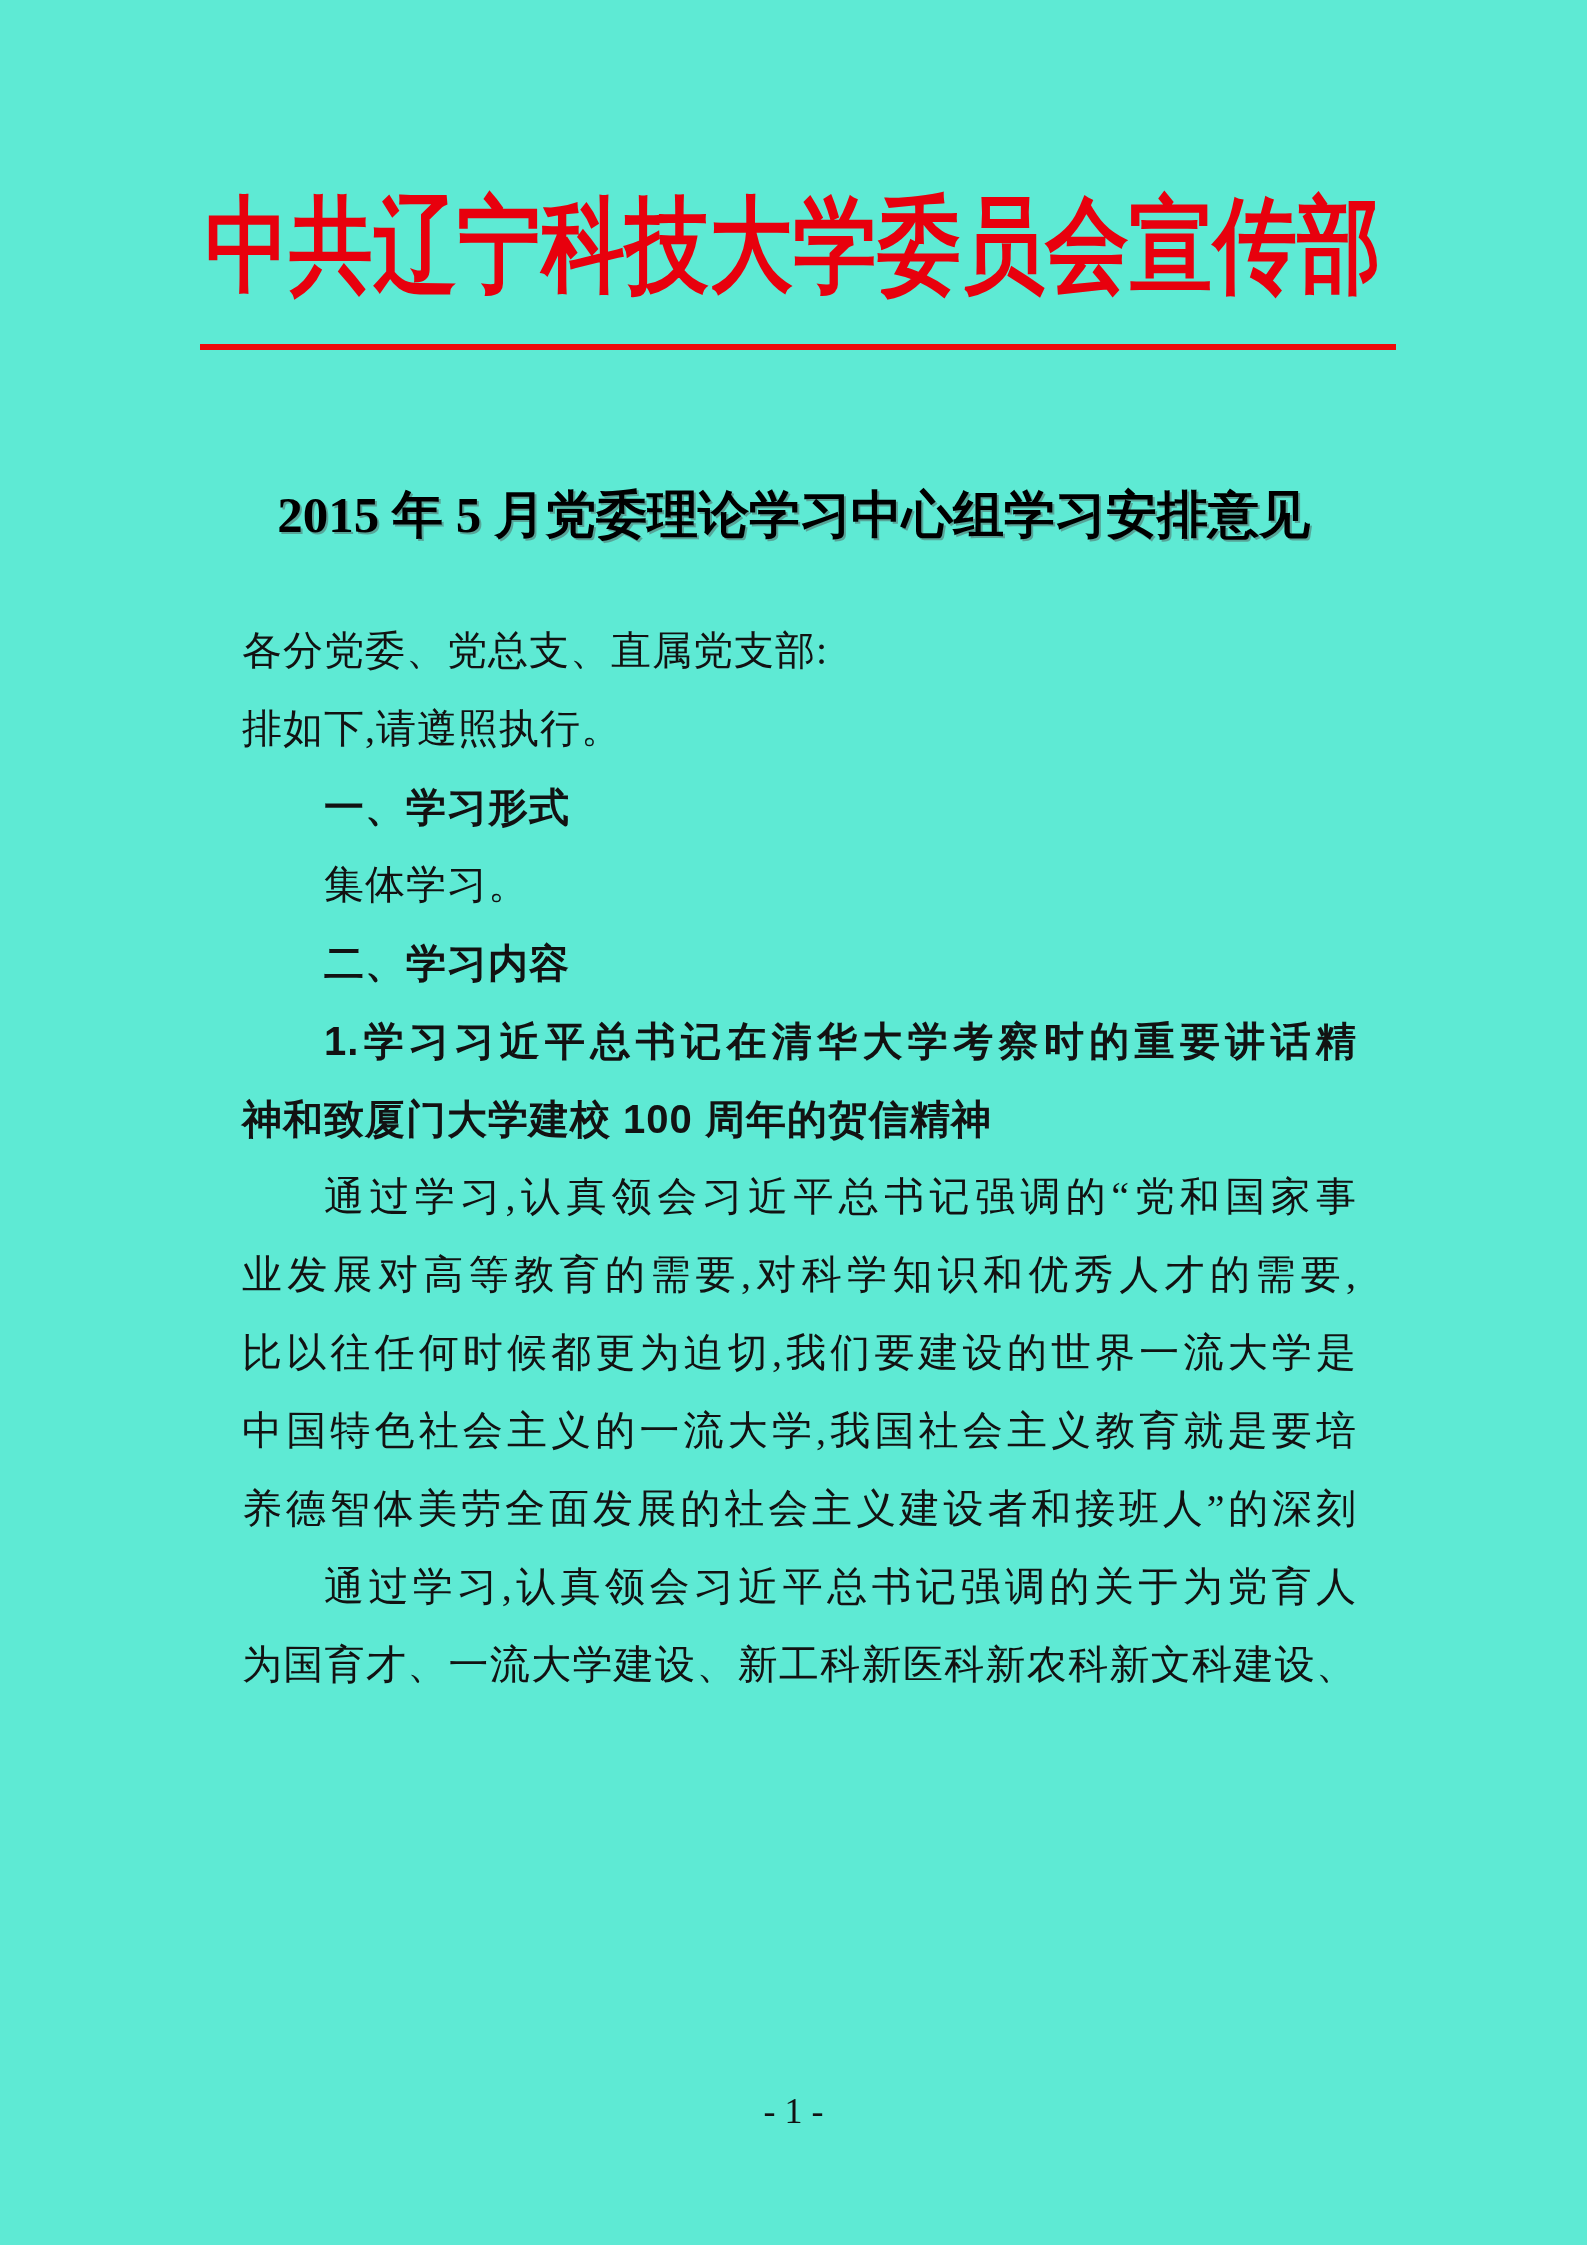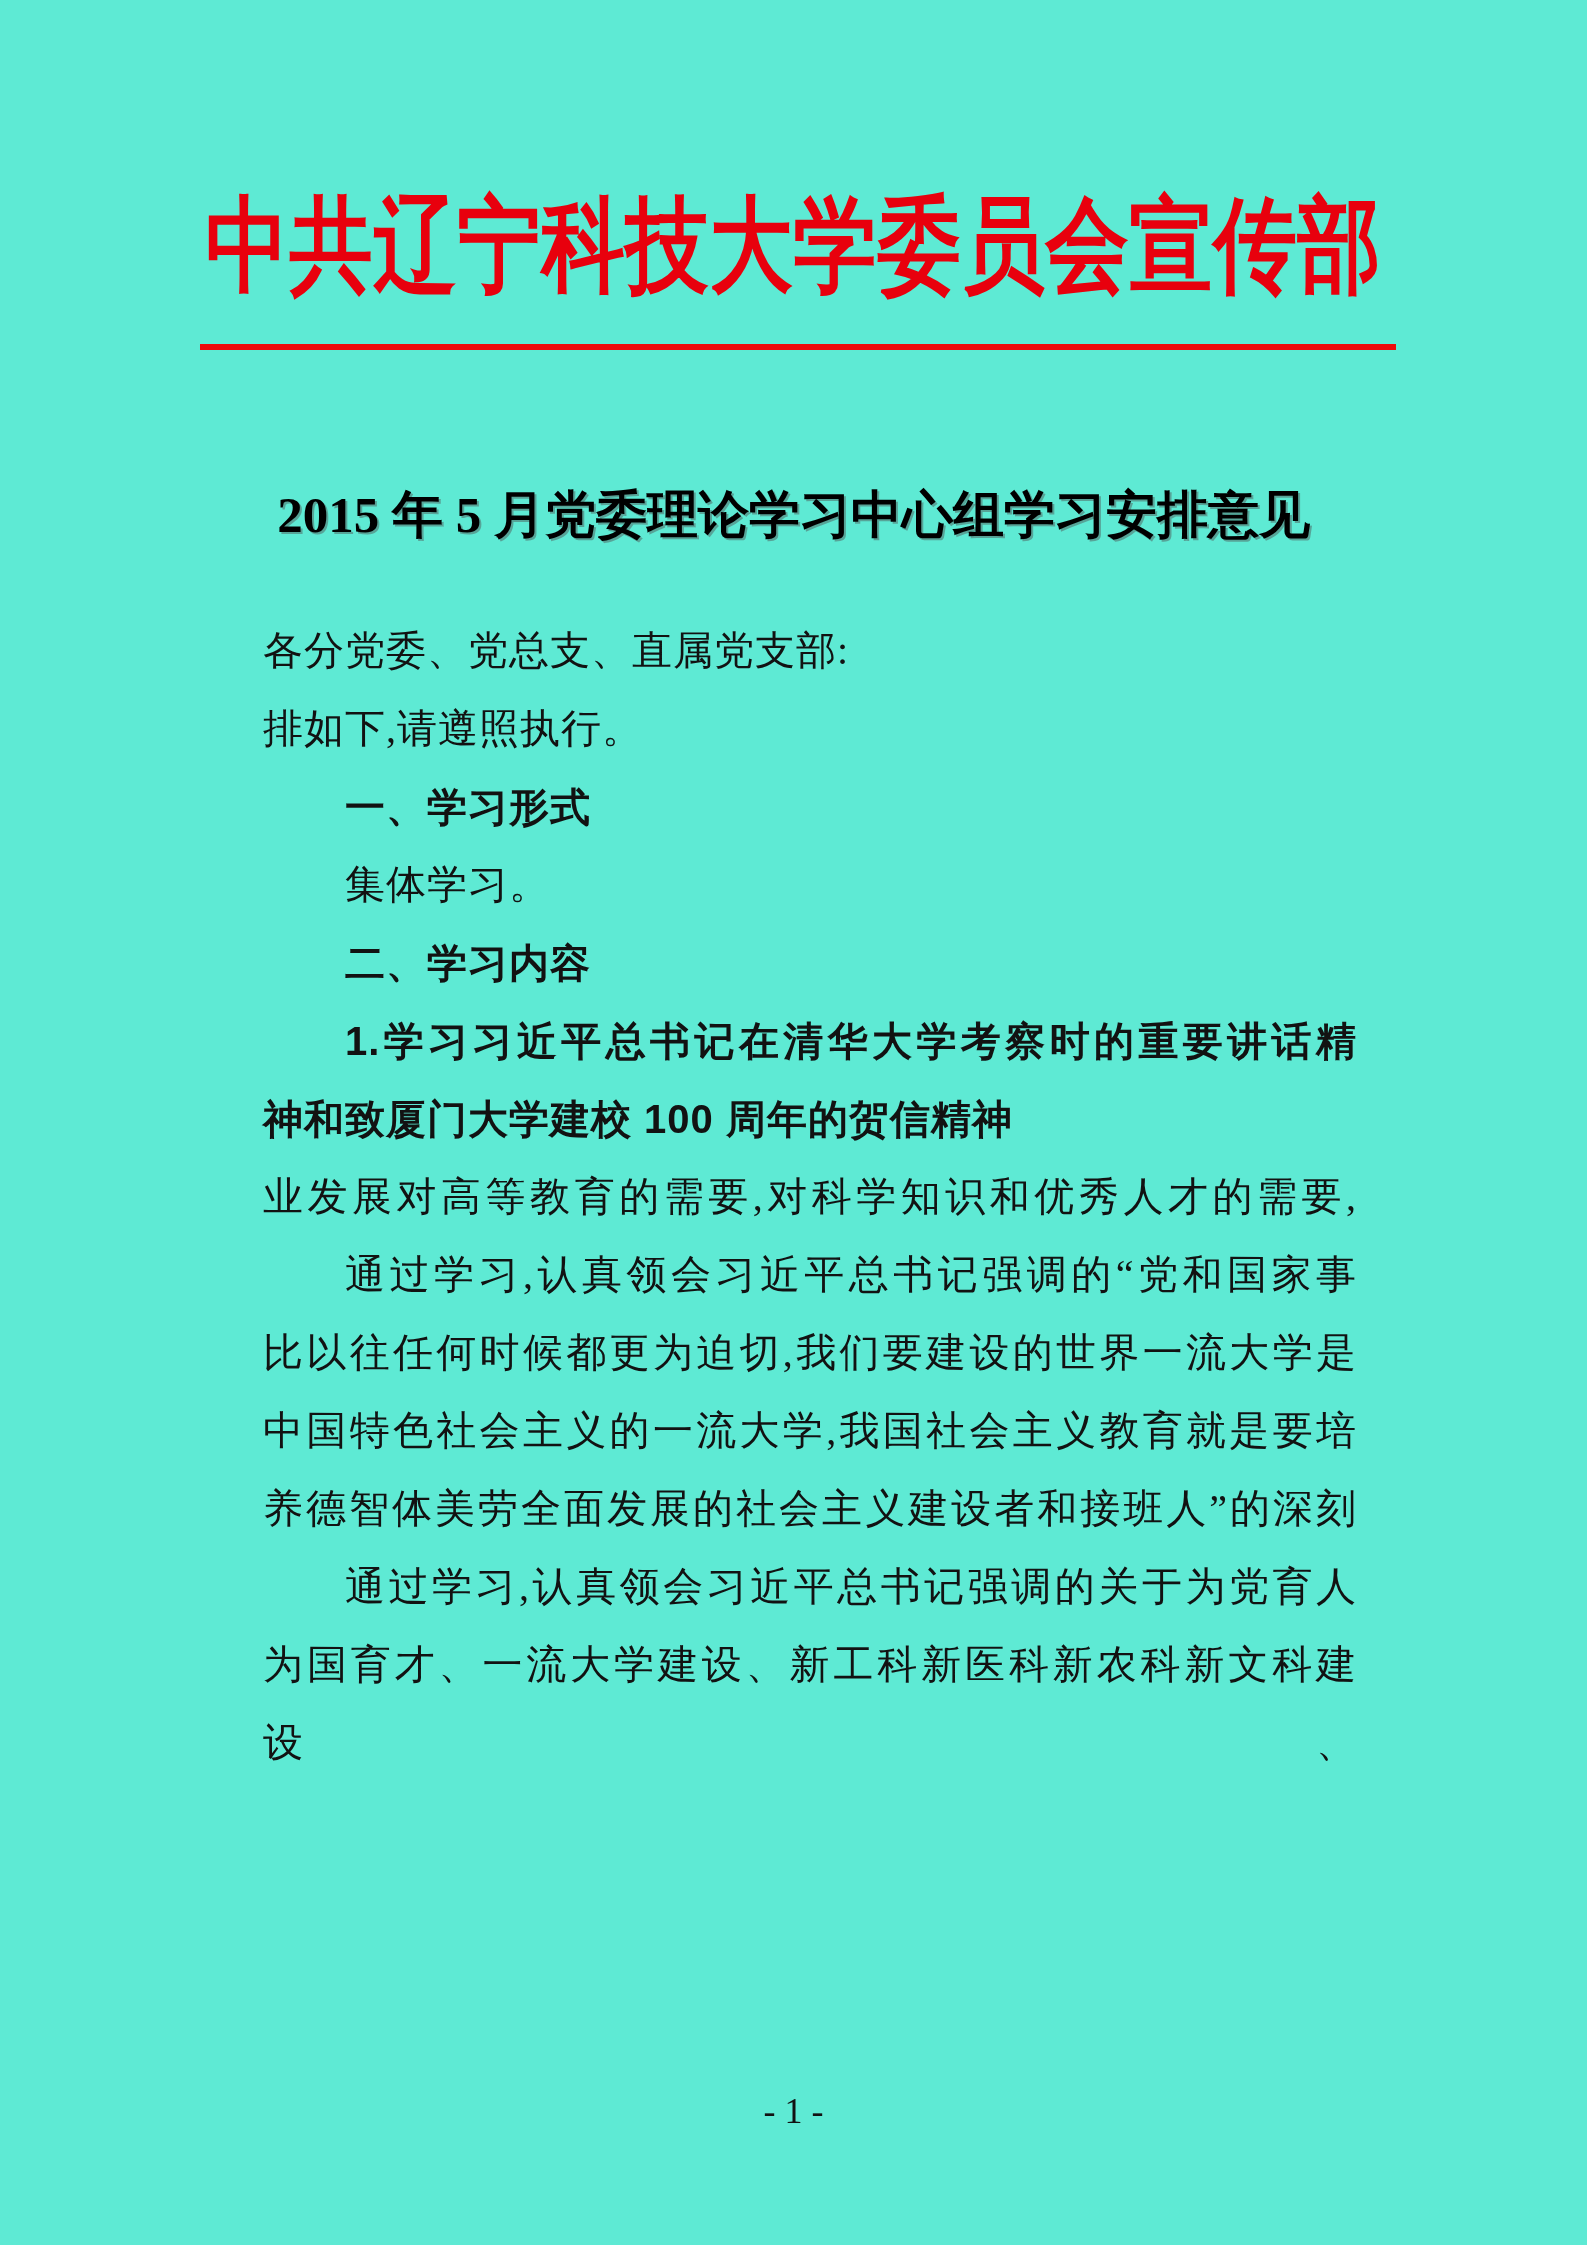--- a/index.html
+++ b/index.html
@@ -64,21 +64,20 @@
     left: 242px;
     width: 1115px;
     font-size: 40px;
     line-height: 78px;
     color: #121212;
     letter-spacing: 1px;
   }
   .line {
     min-height: 78px;
     white-space: nowrap;
-    margin-left: 21px;
   }
   .line.indent {
     padding-left: 82px;
   }
   .line.fill {
     white-space: normal;
     text-align: justify;
     text-align-last: justify;
   }
   .line.bold-heading {
@@ -111,22 +110,22 @@
   <div class="doc-title">2015 年 5 月党委理论学习中心组学习安排意见</div>
 
   <div class="body-block">
     <div class="line">各分党委、党总支、直属党支部:</div>
     <div class="line">排如下,请遵照执行。</div>
     <div class="line indent bold-heading">一、学习形式</div>
     <div class="line indent">集体学习。</div>
     <div class="line indent bold-heading">二、学习内容</div>
     <div class="line indent bold-heading fill">1.学习习近平总书记在清华大学考察时的重要讲话精</div>
     <div class="line bold-heading">神和致厦门大学建校 100 周年的贺信精神</div>
+    <div class="line indent fill">通过学习,认真领会习近平总书记强调的“党和国家事</div>
     <div class="line fill">业发展对高等教育的需要,对科学知识和优秀人才的需要,</div>
-    <div class="line indent fill">通过学习,认真领会习近平总书记强调的“党和国家事</div>
     <div class="line fill">比以往任何时候都更为迫切,我们要建设的世界一流大学是</div>
     <div class="line fill">中国特色社会主义的一流大学,我国社会主义教育就是要培</div>
     <div class="line fill">养德智体美劳全面发展的社会主义建设者和接班人”的深刻</div>
     <div class="line indent fill">通过学习,认真领会习近平总书记强调的关于为党育人</div>
     <div class="line fill">为国育才、一流大学建设、新工科新医科新农科新文科建设、</div>
   </div>
 
   <div class="page-number">- 1 -</div>
 
 </div>

